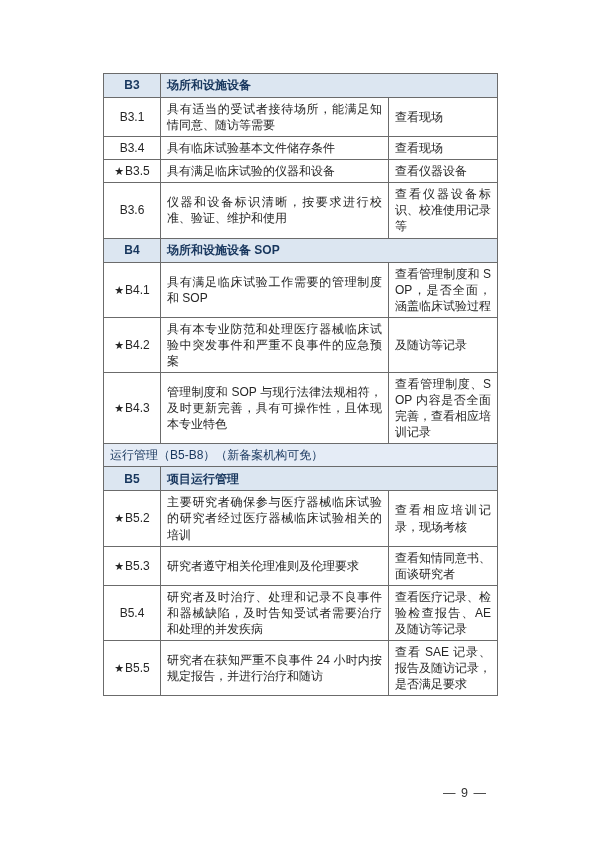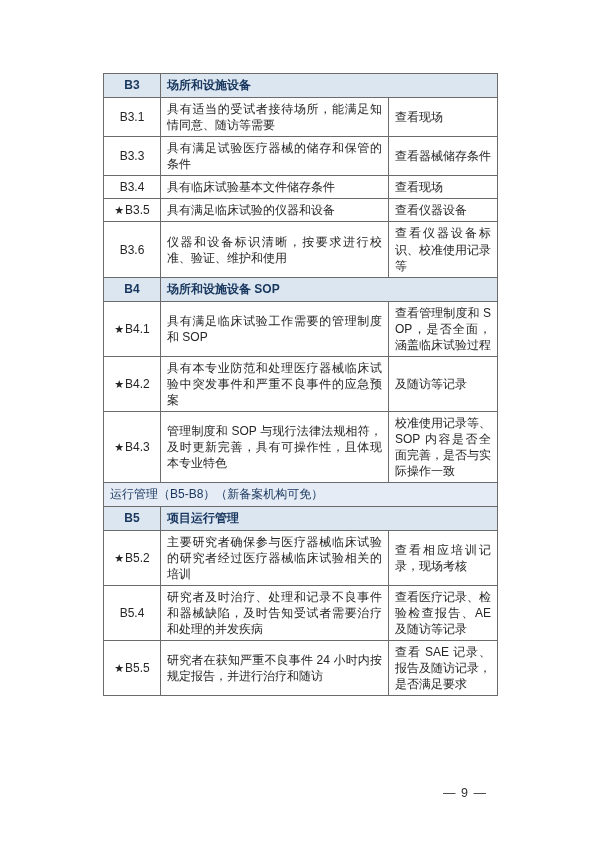--- a/index.html
+++ b/index.html
@@ -86,25 +86,20 @@
         <tr class="header-row">
           <td class="code-cell">B3</td>
           <td class="title-cell" colspan="2">场所和设施设备</td>
         </tr>
         <tr class="item-row">
           <td class="code-cell">B3.1</td>
           <td class="desc-cell">具有适当的受试者接待场所，能满足知情同意、随访等需要</td>
           <td class="method-cell">查看现场</td>
         </tr>
         <tr class="item-row">
-          <td class="code-cell">B3.3</td>
-          <td class="desc-cell">具有满足试验医疗器械的储存和保管的条件</td>
-          <td class="method-cell">查看器械储存条件</td>
-        </tr>
-        <tr class="item-row">
           <td class="code-cell">B3.4</td>
           <td class="desc-cell">具有临床试验基本文件储存条件</td>
           <td class="method-cell">查看现场</td>
         </tr>
         <tr class="item-row">
           <td class="code-cell"><span class="star">★</span>B3.5</td>
           <td class="desc-cell">具有满足临床试验的仪器和设备</td>
           <td class="method-cell">查看仪器设备</td>
         </tr>
         <tr class="item-row">
@@ -122,33 +117,38 @@
           <td class="method-cell">查看管理制度和 SOP，是否全面，涵盖临床试验过程</td>
         </tr>
         <tr class="item-row">
           <td class="code-cell"><span class="star">★</span>B4.2</td>
           <td class="desc-cell">具有本专业防范和处理医疗器械临床试验中突发事件和严重不良事件的应急预案</td>
           <td class="method-cell">及随访等记录</td>
         </tr>
         <tr class="item-row">
           <td class="code-cell"><span class="star">★</span>B4.3</td>
           <td class="desc-cell">管理制度和 SOP 与现行法律法规相符，及时更新完善，具有可操作性，且体现本专业特色</td>
-          <td class="method-cell">校准使用记录等、SOP 内容是否全面完善，是否与实际操作一致</td>
+          <td class="method-cell">查看管理制度、SOP 内容是否全面完善，查看相应培训记录</td>
         </tr>
         <tr class="section-row">
           <td class="section-cell" colspan="3">运行管理（B5-B8）（新备案机构可免）</td>
         </tr>
         <tr class="header-row">
           <td class="code-cell">B5</td>
           <td class="title-cell" colspan="2">项目运行管理</td>
         </tr>
         <tr class="item-row">
           <td class="code-cell"><span class="star">★</span>B5.2</td>
           <td class="desc-cell">主要研究者确保参与医疗器械临床试验的研究者经过医疗器械临床试验相关的培训</td>
           <td class="method-cell">查看相应培训记录，现场考核</td>
+        </tr>
+        <tr class="item-row">
+          <td class="code-cell"><span class="star">★</span>B5.3</td>
+          <td class="desc-cell">研究者遵守相关伦理准则及伦理要求</td>
+          <td class="method-cell">查看知情同意书、面谈研究者</td>
         </tr>
         <tr class="item-row">
           <td class="code-cell">B5.4</td>
           <td class="desc-cell">研究者及时治疗、处理和记录不良事件和器械缺陷，及时告知受试者需要治疗和处理的并发疾病</td>
           <td class="method-cell">查看医疗记录、检验检查报告、AE 及随访等记录</td>
         </tr>
         <tr class="item-row">
           <td class="code-cell"><span class="star">★</span>B5.5</td>
           <td class="desc-cell">研究者在获知严重不良事件 24 小时内按规定报告，并进行治疗和随访</td>
           <td class="method-cell">查看 SAE 记录、报告及随访记录，是否满足要求</td>

